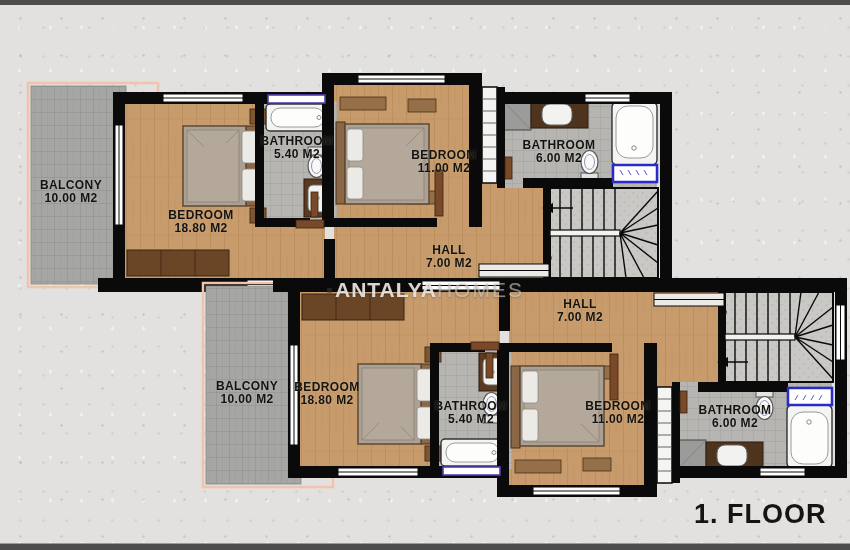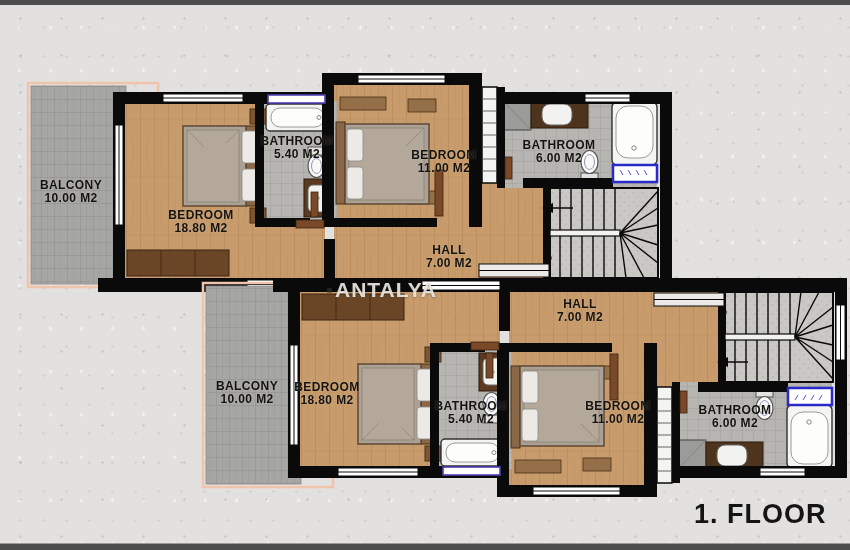--- a/index.html
+++ b/index.html
@@ -264,18 +264,19 @@
       <span>11.00 M2</span>
     </div>
   <div class="rl" style="left:735px;top:404px">
     <span>BATHROOM</span>
       <span>6.00 M2</span>
     </div>
 
   <div class="watermark">
     <span class="wm-sq"></span>
     <span>ANTALYA</span>
+    <span class="wm-light">HOMES</span>
   </div>
 
   <div class="floor-label">1. FLOOR</div>
 
   <div class="bar bottom"></div>
 </div>
 
 </body></html>

